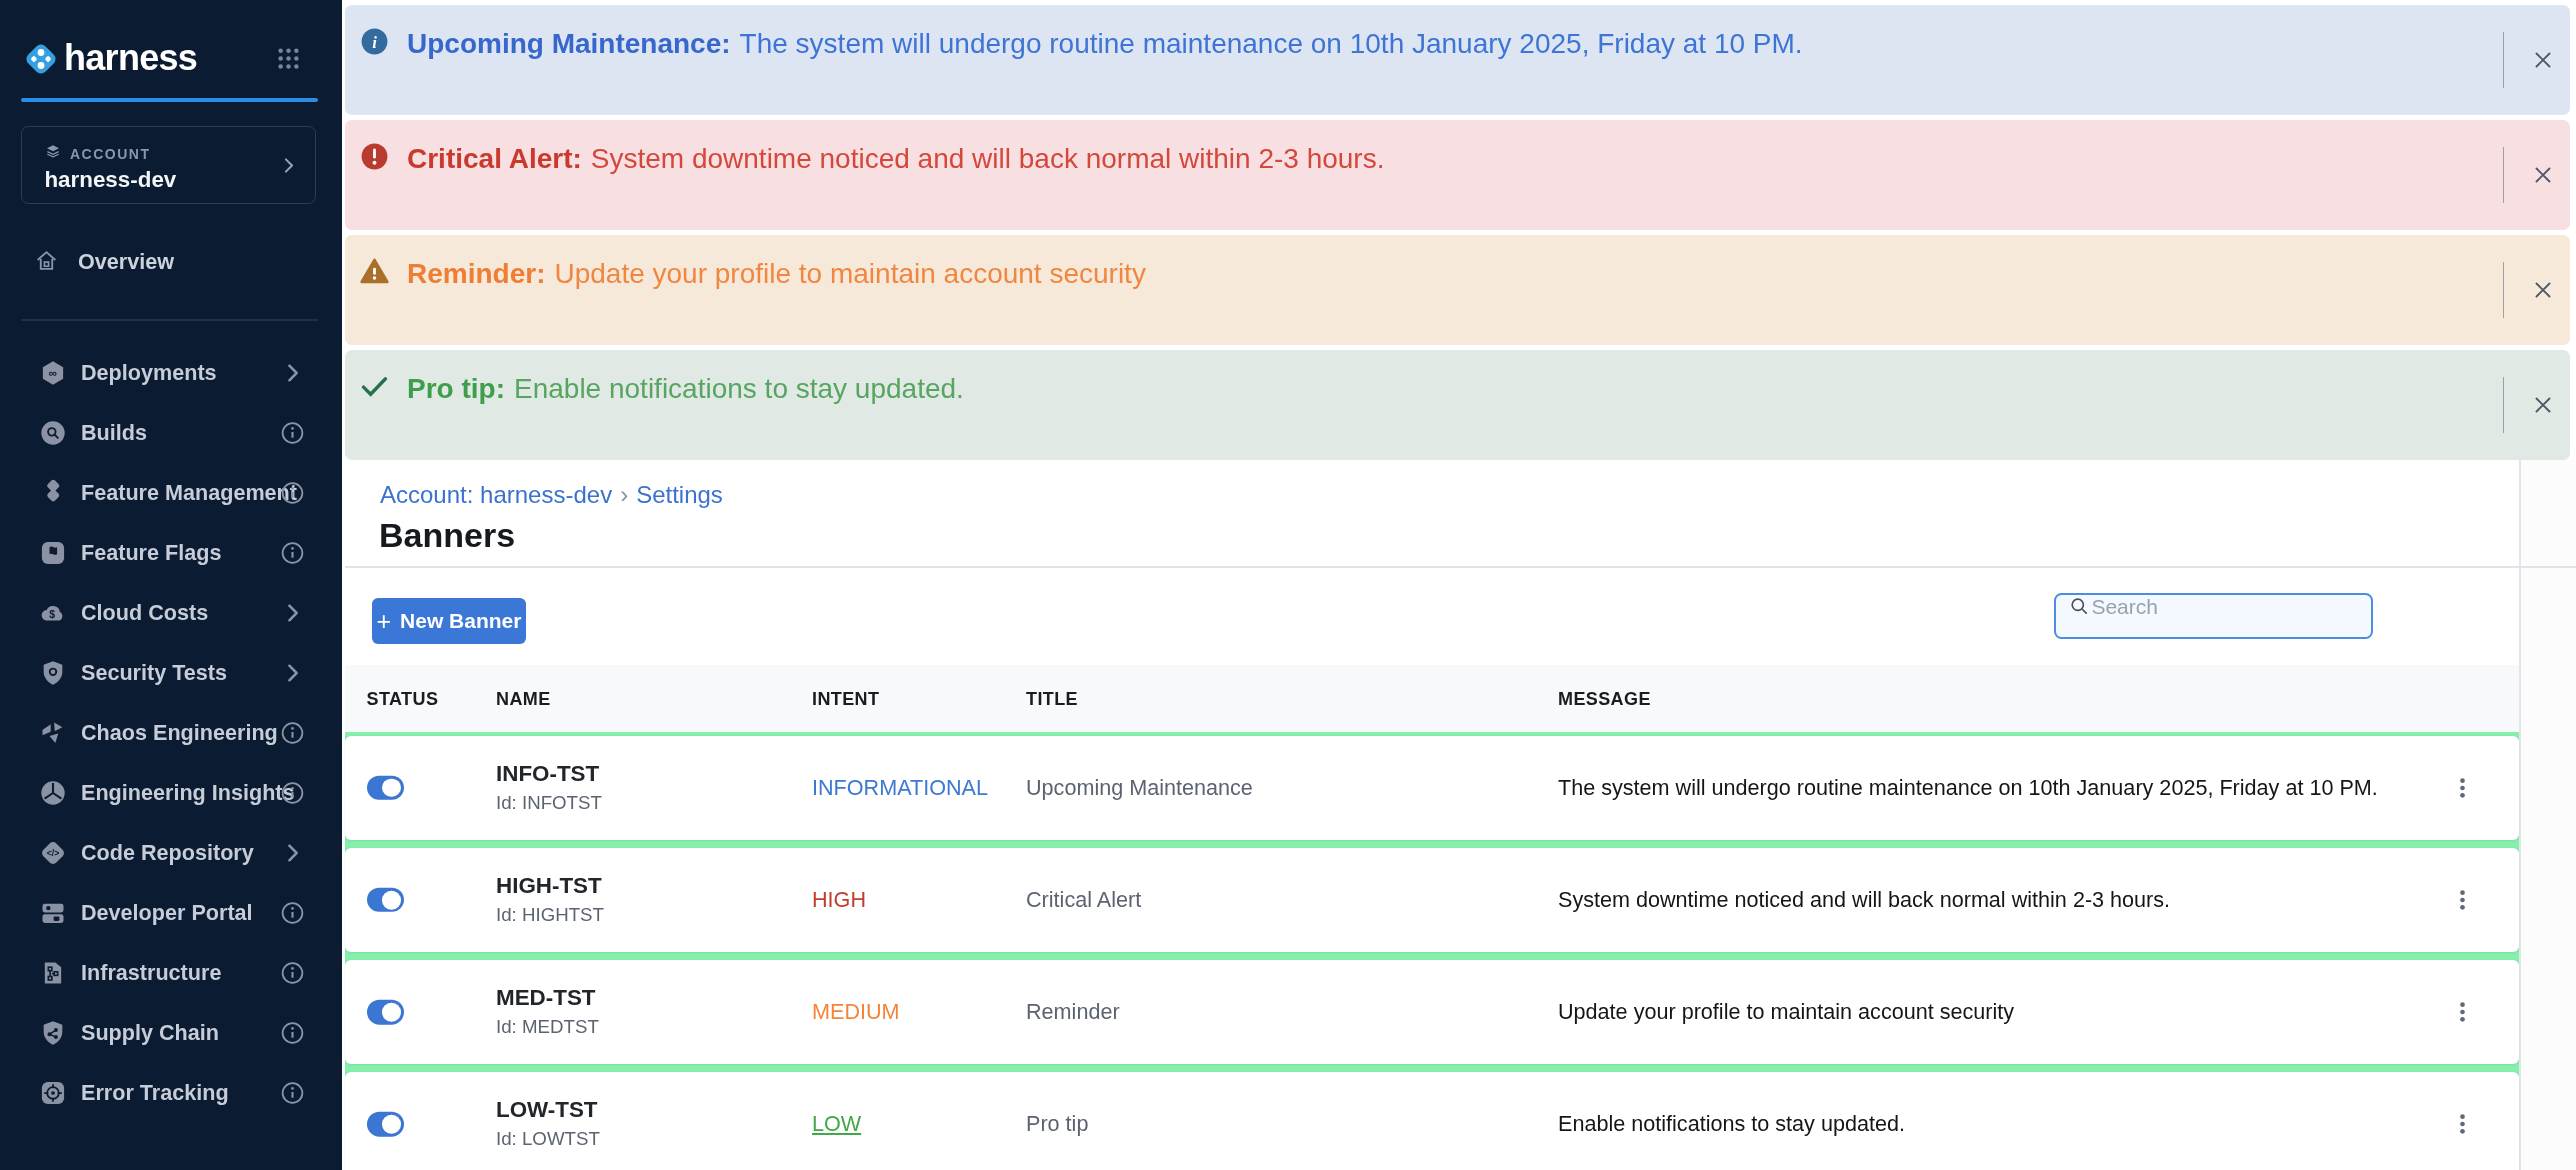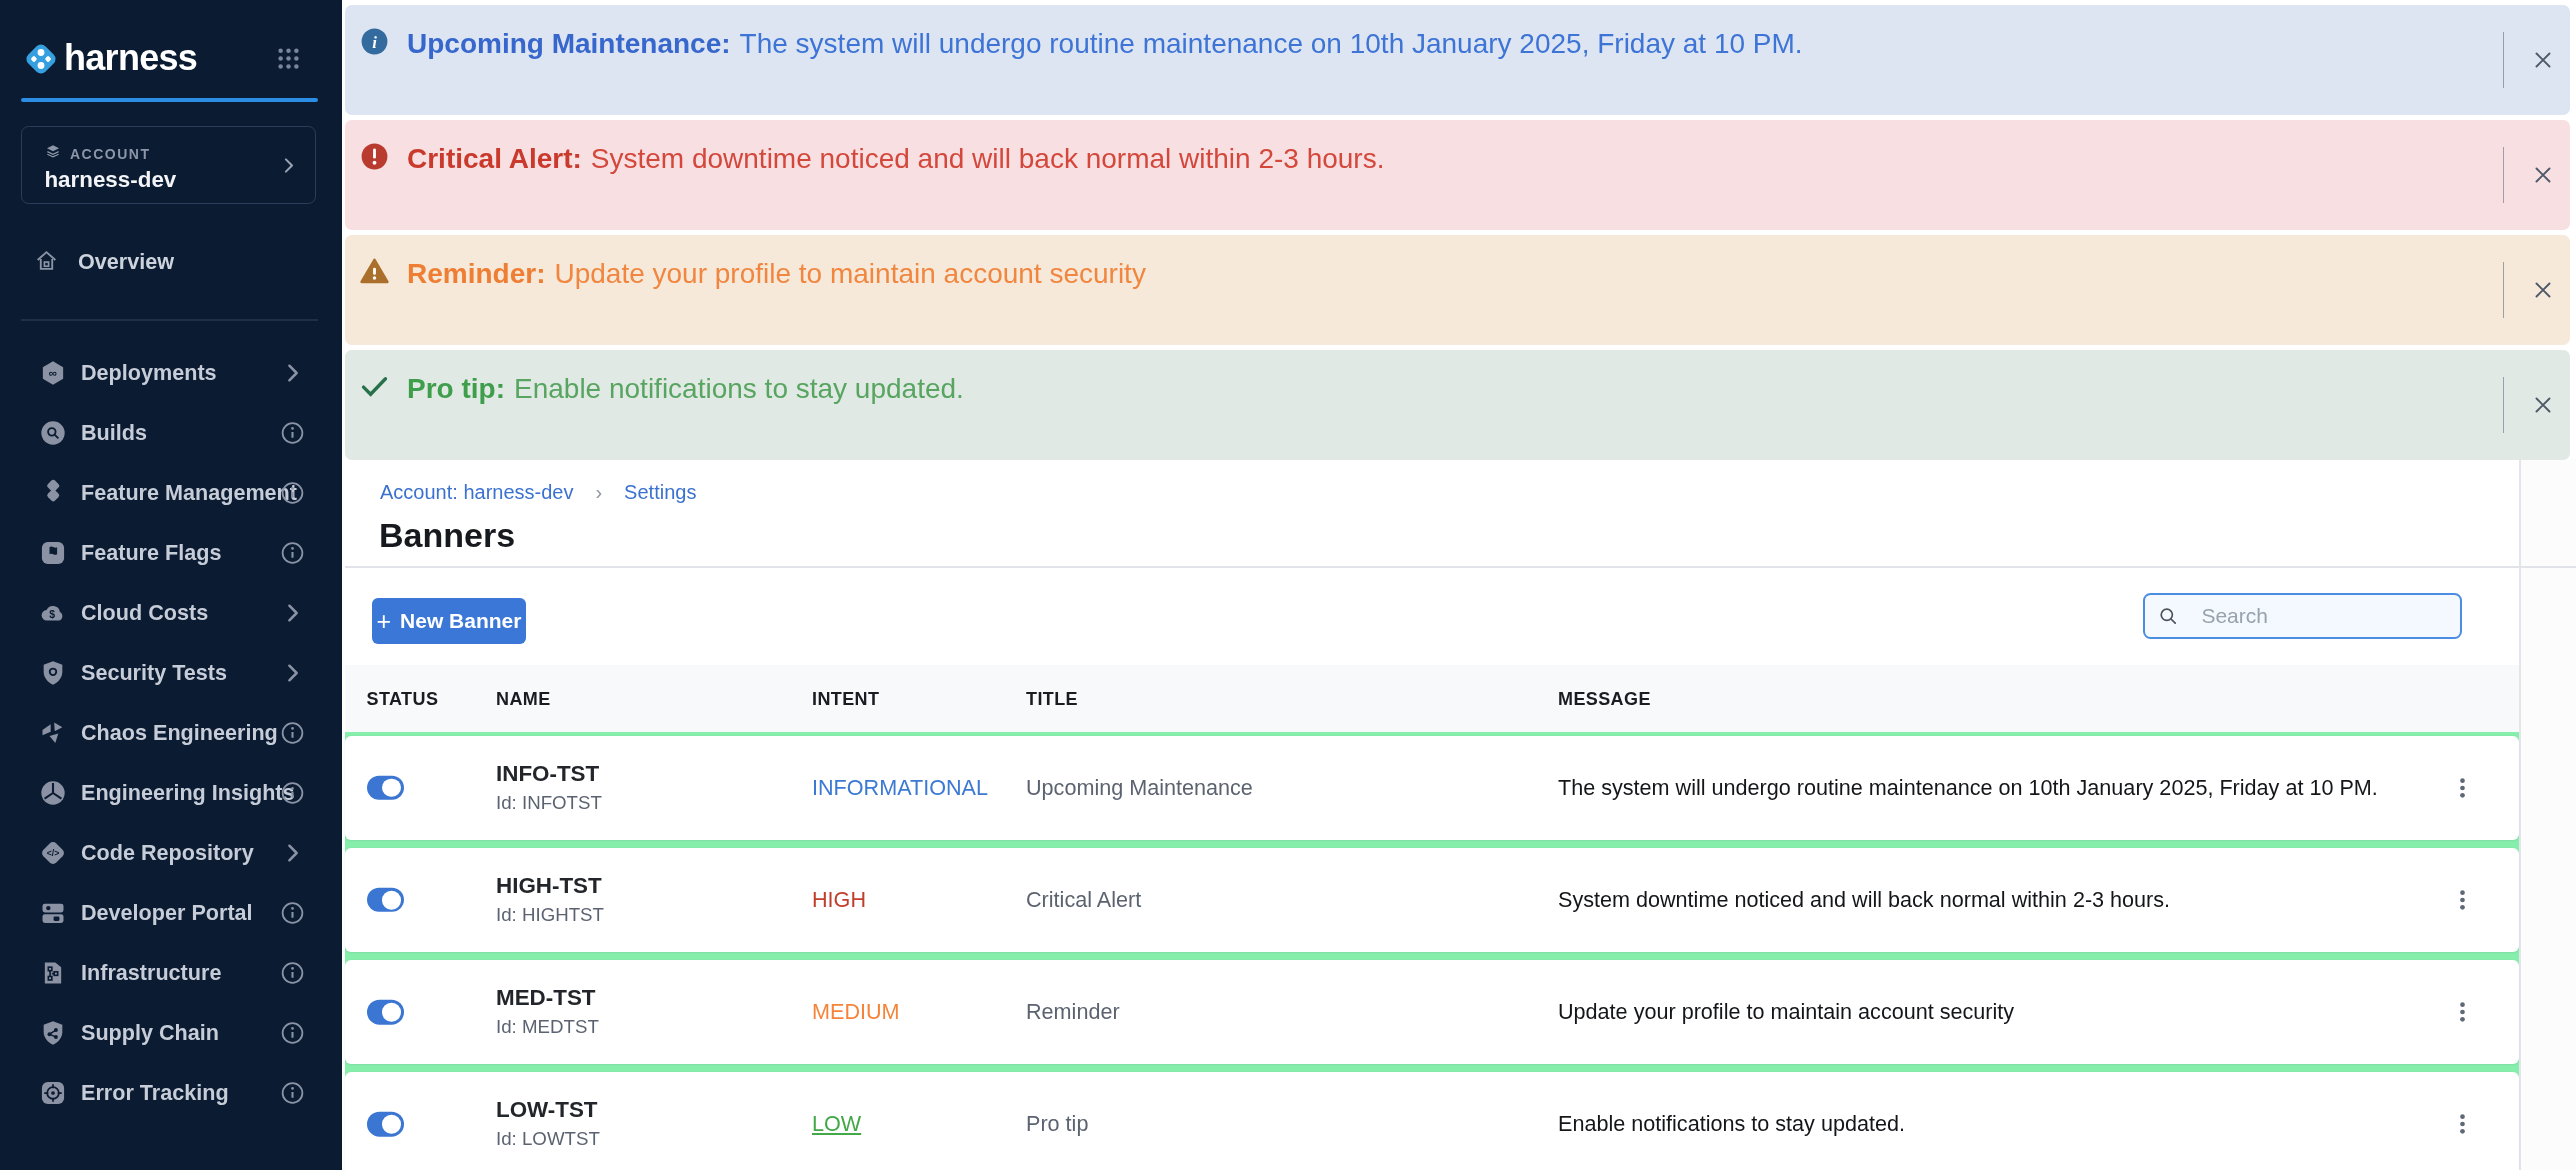--- a/index.html
+++ b/index.html
@@ -44,35 +44,35 @@
   .b-text { position:absolute; left:62px; top:25px; font-size:28px; line-height:27px; white-space:nowrap; }
   .b-label { font-weight:700; margin-right:9px; }
   .b-divider { position:absolute; right:66px; top:27px; height:56px; width:1.5px; background:rgba(90,100,120,.55); }
   .b-close { position:absolute; right:6px; top:34px; width:42px; height:42px; color:#4d5869;
              cursor:pointer; display:flex; align-items:center; justify-content:center; background:none; border:none; }
   .b-close svg { width:24px; height:24px; }
 
   .right-zone { position:absolute; left:2178px; right:0; top:459px; bottom:0; background:#fcfcfd; }
   .v-edge { position:absolute; left:2177px; top:459px; bottom:0; width:1.5px; background:#e3e5ea; }
 
-  .breadcrumb { position:absolute; left:38px; top:481px; font-size:20px; color:#8d939e;
-                display:flex; gap:22px; align-items:center; }
+  .breadcrumb { position:absolute; left:38px; top:481px; font-size:24px; color:#8d939e;
+                display:flex; gap:8px; align-items:center; }
   .breadcrumb a { color:#3b72cf; text-decoration:none; cursor:pointer; }
   .page-title { position:absolute; left:37px; top:516px; font-size:34px; font-weight:700; color:#16191d; }
   .h-divider { position:absolute; left:3px; right:0; top:566px; height:1.5px; background:#e2e2e9; }
 
   .new-banner-btn { position:absolute; left:30px; top:598px; width:154px; height:46px;
                     border:none; border-radius:6px; color:#fff; font-size:21px; font-weight:700;
                     font-family:inherit; display:flex; align-items:center; justify-content:center;
                     gap:9px; cursor:pointer; }
   .new-banner-btn .plus { font-size:25px; font-weight:400; line-height:1; }
 
-  .search-box { position:absolute; left:1801px; top:593px; width:319px; height:46px;
+  .search-box { position:absolute; left:1712px; top:593px; width:319px; height:46px;
                 border:2.2px solid #4c8ce2; border-radius:7.5px; background:#f3f9fe;
-                display:flex; align-items:center; padding:0 12px; gap:22px; }
+                display:flex; align-items:flex-start; padding:0 12px; gap:1px; }
   .search-box .s-icon { width:22.4px; height:22.4px; color:#4b515c; flex:none; }
   .search-box input { flex:1; min-width:0; border:none; outline:none; background:transparent;
                       font-size:21px; color:#333; font-family:inherit; }
   .search-box input::placeholder { color:#99a1ad; }
 
   .table-header { position:absolute; left:3px; top:665px; width:2174px; height:67px; background:#f8f9fb; }
   .table-header span { position:absolute; top:50%; transform:translateY(-50%); font-size:18px;
                        font-weight:700; color:#191c21; letter-spacing:0.4px; }
   .col0{left:21.6px} .col1{left:151px} .col2{left:467px} .col3{left:681px} .col4{left:1213px}
 

